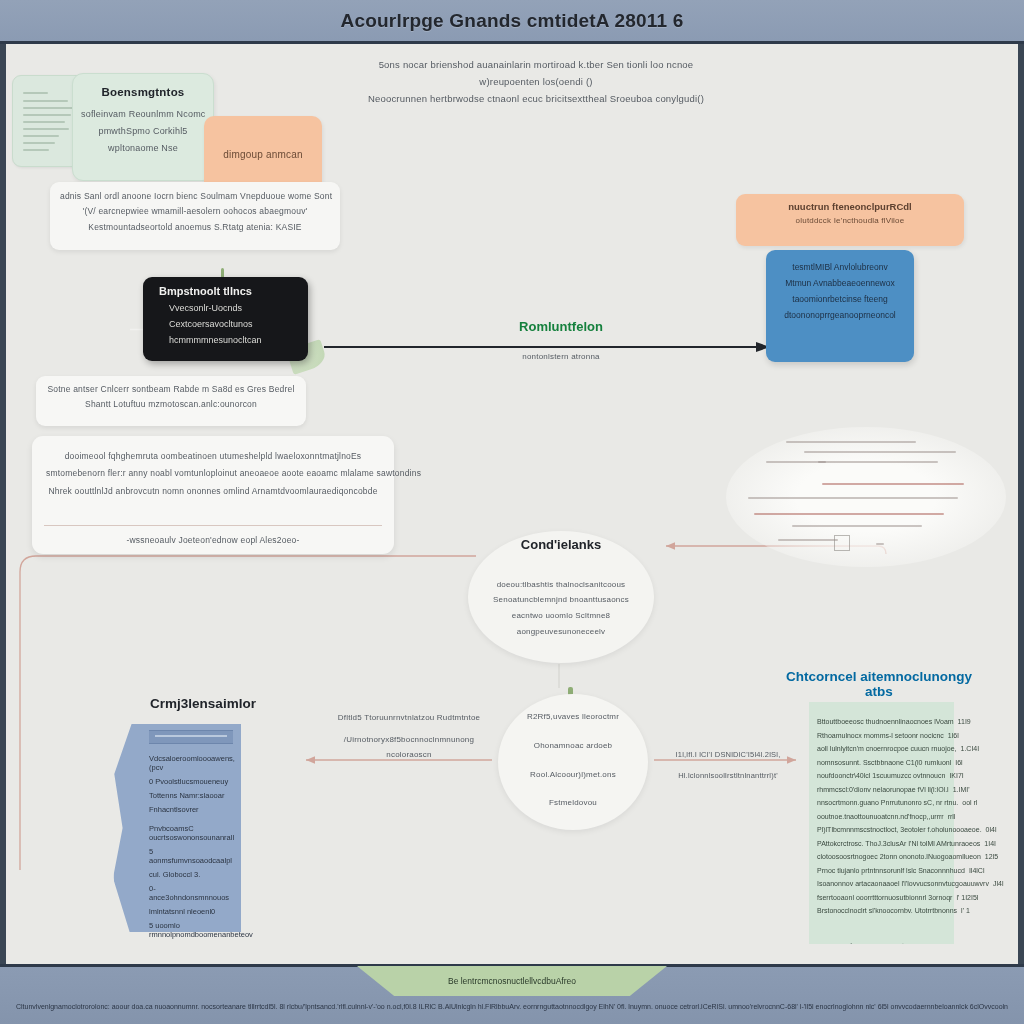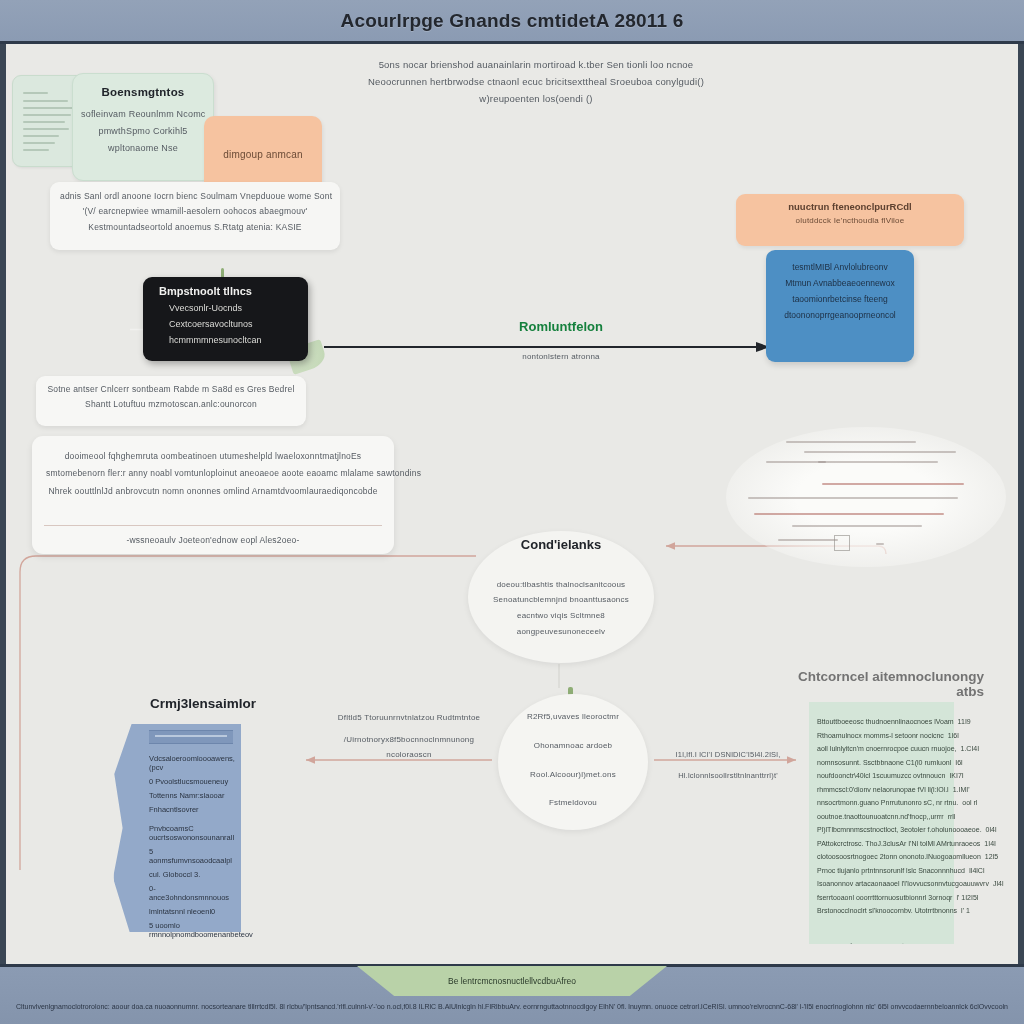--- a/index.html
+++ b/index.html
@@ -265,22 +265,22 @@
   .bl-bar i { position: absolute; left: 6px; top: 4px; right: 6px; height: 2px; background: #c9d6e6; opacity: .8; }
   .bl-bar-tick {
     position: absolute; left: 127px; top: 690px; width: 12px; height: 2px; background: #4a4a4a;
   }
   .bl-panel .ln { font-size: 7.5px; color: #2b3442; filter: blur(.45px); margin-bottom: 5px; }
   .bl-panel .gap { margin-top: 10px; }
 
   
   .gt-title {
     position: absolute; left: 768px; top: 625px; width: 210px;
-    text-align: right; font-size: 13.5px; font-weight: bold;
-    color: #737373; filter: blur(.3px);
+    text-align: center; font-size: 13.5px; font-weight: bold;
+    color: #0369a1; filter: blur(.3px);
   }
   .gt-panel {
     position: absolute; left: 803px; top: 658px;
     width: 145px; height: 252px;
     background: #d4e5d8;
     padding: 16px 8px 0;
   }
   .gt-row {
     display: flex; justify-content: space-between; align-items: center;
     font-size: 7px; color: #3b4a40; filter: blur(.45px);
@@ -359,22 +359,22 @@
       <path d="M640 712 L 700 712" fill="none" stroke="#c98f82" stroke-width="1.3" opacity=".0"></path>
       <path d="M486 716 L 300 716" fill="none" stroke="#c98f82" stroke-width="1.3" opacity=".75" marker-end="url(#arl)"></path>
 
       <path d="M648 716 L 790 716" fill="none" stroke="#c98f82" stroke-width="1.3" opacity=".75" marker-end="url(#ar)"></path>
 
       <path d="M553 620 L 553 644" fill="none" stroke="#bdbdb5" stroke-width="1" opacity=".5"></path>
     </svg>
 
     <div class="intro">
       <div class="ptxt">5ons nocar brienshod auanainlarin mortiroad k.tber Sen tionli loo ncnoe</div>
+      <div class="ptxt">w)reupoenten los(oendi ()</div>
       <div class="ptxt">Neoocrunnen hertbrwodse ctnaonl ecuc bricitsexttheal Sroeuboa conylgudi()</div>
-      <div class="ptxt">w)reupoenten los(oendi ()</div>
     </div>
 
     <div class="doc-stack">
       <i style="top:16px;width:34%"></i>
       <i style="top:24px;width:62%"></i>
       <i style="top:31px;width:70%"></i>
       <i style="top:38px;width:66%"></i>
       <i style="top:45px;width:58%"></i>
       <i style="top:52px;width:64%"></i>
       <i style="top:59px;width:50%"></i>
@@ -458,21 +458,21 @@
       <i style="left:52px;top:112px;width:60px"></i>
       <div class="boxy" style="left:108px;top:108px"></div>
       <i style="left:150px;top:116px;width:8px"></i>
 
     </div>
 
     <div class="ell1">
       <div class="ell1-inner">
         <div class="ptxt ln">doeou:tlbashtis thalnoclsanitcoous</div>
         <div class="ptxt ln">Senoatuncblemnjnd bnoanttusaoncs</div>
-        <div class="ptxt ln">eacntwo viqis  Scltmne8</div>
+        <div class="ptxt ln">eacntwo uoomlo  Scltmne8</div>
         <div class="ptxt ln">aongpeuvesunoneceelv</div>
       </div>
     </div>
     <div class="ell1-title">Cond'ielanks</div>
 
     <div class="ell2-stem"></div>
     <div class="ell2">
       <div class="ptxt ln">R2Rf5,uvaves lleoroctmr</div>
       <div class="ptxt ln">Ohonamnoac ardoeb</div>
       <div class="ptxt ln">Rool.Alcoour)l)met.ons</div>

